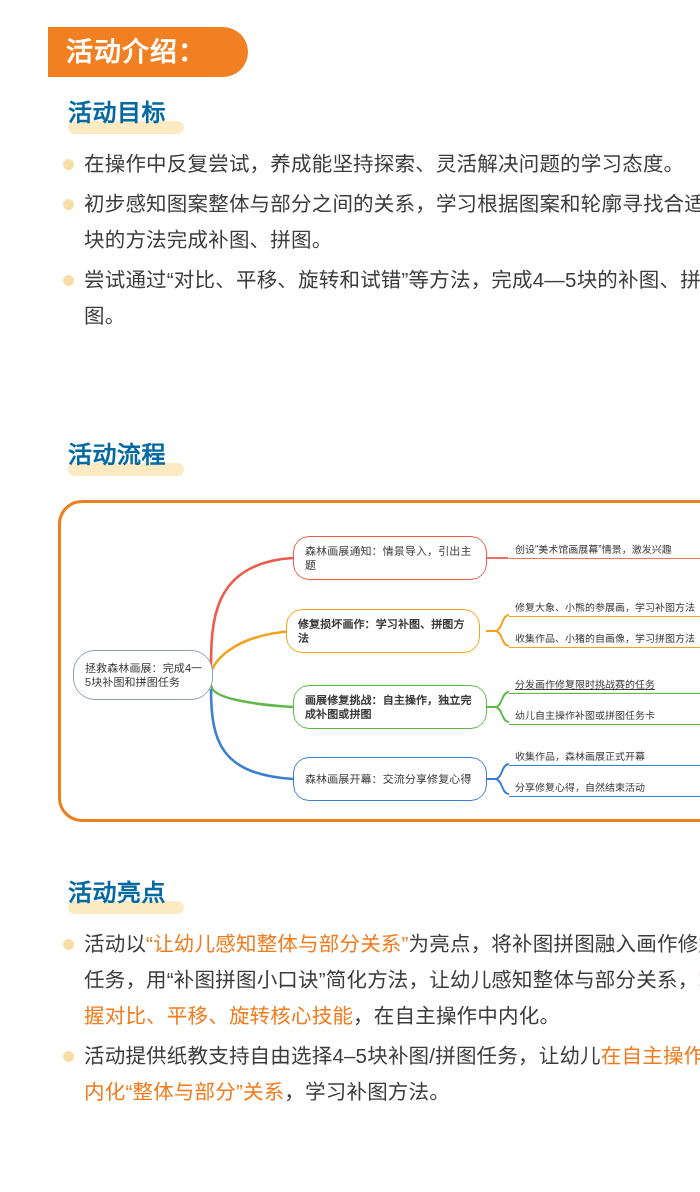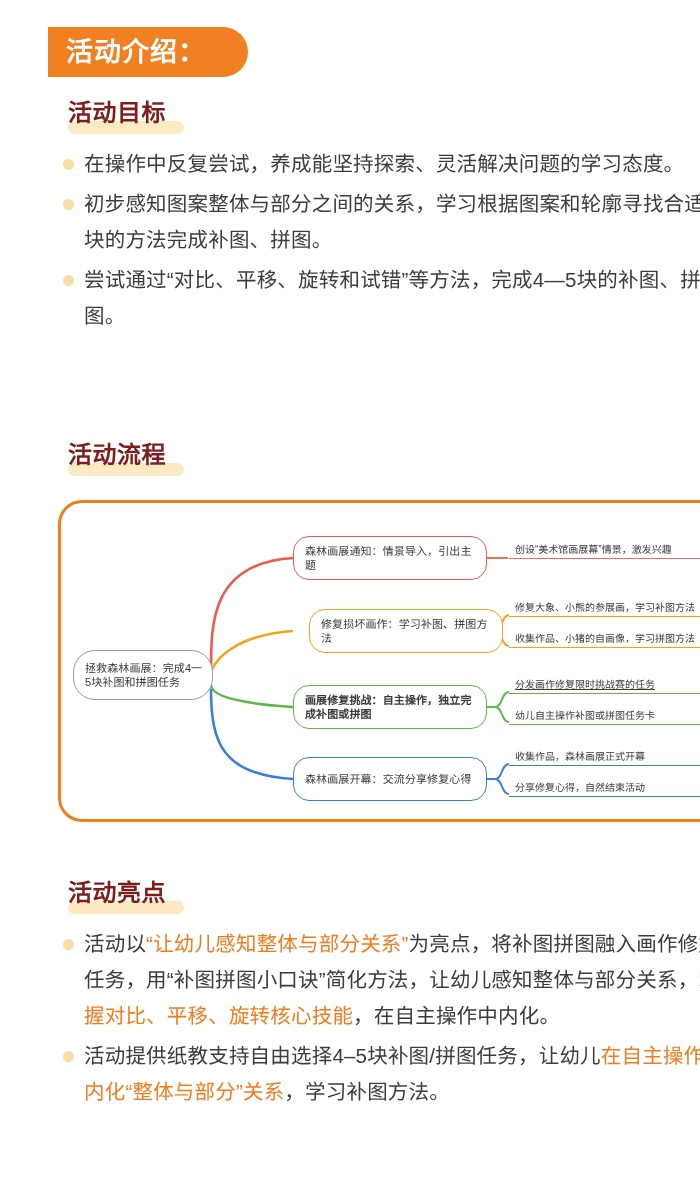--- a/index.html
+++ b/index.html
@@ -44,21 +44,21 @@
     height: 13px;
     background: #FBEAC2;
     border-radius: 7px;
     z-index: 0;
   }
   .section-head .ht {
     position: relative;
     z-index: 1;
     font-size: 24px;
     font-weight: bold;
-    color: #7f1d1d;
+    color: #0369a1;
     line-height: 34px;
     letter-spacing: 0.5px;
     white-space: nowrap;
   }
 
   
   .bullet-list { position: absolute; left: 14px; width: 676px; }
   .bullet-item {
     position: relative;
     padding-left: 22px;
@@ -178,21 +178,21 @@
     </svg>
 
     <div class="mm-node mm-center" style="left:12px; top:147px; width:140px; height:50px;">
       <span>拯救森林画展：完成4一5块补图和拼图任务</span>
     </div>
 
     <div class="mm-node mm-branch b-red" style="left:232px; top:33px; width:194px; height:44px;">
       <span>森林画展通知：情景导入，引出主题</span>
     </div>
 
-    <div class="mm-node mm-branch b-yellow" style="left:248px; top:106px; width:194px; height:44px;">
+    <div class="mm-node mm-branch b-yellow" style="left:225px; top:106px; width:194px; height:44px;font-weight:bold;">
       <span>修复损坏画作：学习补图、拼图方法</span>
     </div>
 
     <div class="mm-node mm-branch b-green" style="left:232px; top:182px; width:194px; height:44px;">
       <span>画展修复挑战：自主操作，独立完成补图或拼图</span>
     </div>
 
     <div class="mm-node mm-branch b-blue" style="left:232px; top:254px; width:194px; height:44px;">
       <span>森林画展开幕：交流分享修复心得</span>
     </div>

